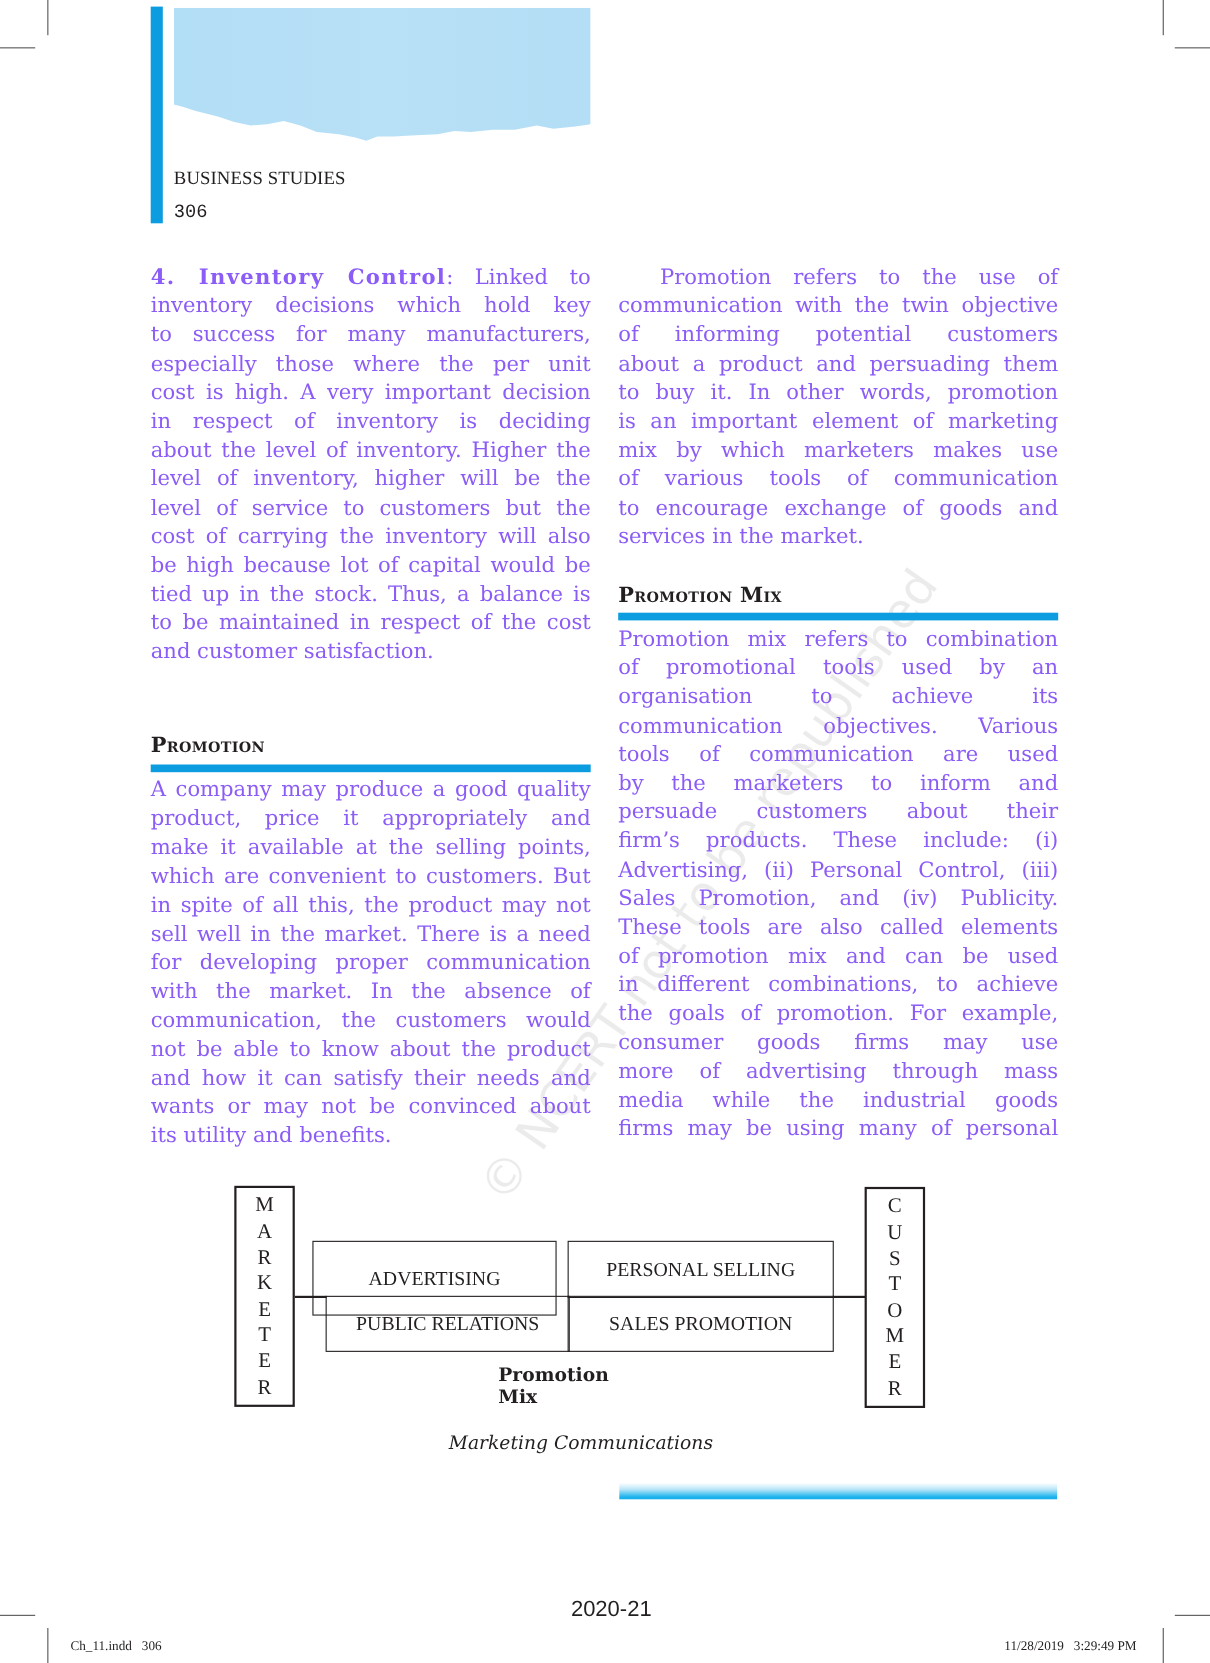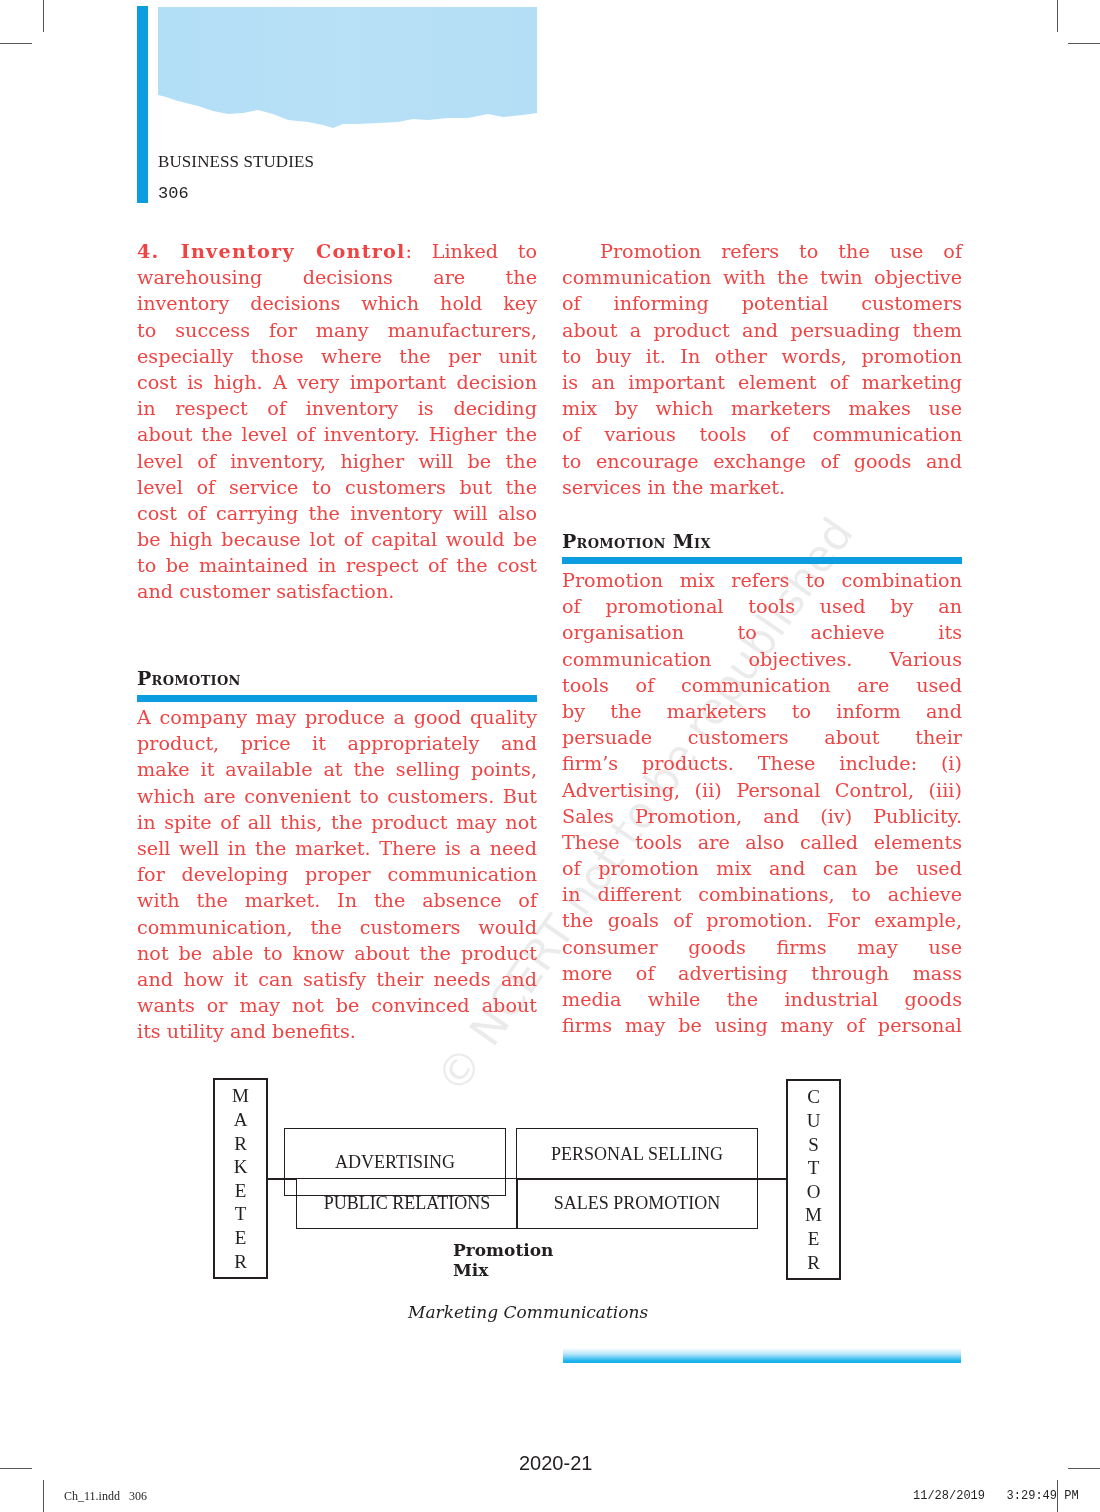--- a/index.html
+++ b/index.html
@@ -5,37 +5,37 @@
   html, body { margin:0; padding:0; background:#fff; }
   body { width:1100px; height:1512px; position:relative; overflow:hidden; font-family:"DejaVu Serif", serif; color:#231f20; }
   .abs { position:absolute; }
   .crop-v { position:absolute; width:1px; background:#555; }
   .crop-h { position:absolute; height:1px; background:#555; }
   .blue-bar { position:absolute; left:137px; top:6px; width:11px; height:197px; background:#0c9de0; }
   .header-img { position:absolute; left:158px; top:7px; width:379px; height:125px; overflow:hidden; }
   .header-img svg { display:block; }
   .running-head { position:absolute; left:158px; top:152px; font-family:"Liberation Serif", serif; font-size:17px; letter-spacing:0.1px; }
   .page-num { position:absolute; left:158px; top:184px; font-family:Liberation Mono, monospace; font-size:17px; }
-  .col { position:absolute; width:400px; font-family:"DejaVu Serif", serif; font-size:19.2px; line-height:26.2px; text-align:justify; text-align-last:auto; color:#ef4444; }
+  .col { position:absolute; width:400px; font-family:"DejaVu Serif", serif; font-size:19.2px; line-height:26.2px; text-align:justify; text-align-last:auto; color:#8b5cf6; }
   .line { display:block; text-align:justify; text-align-last:justify; white-space:nowrap; height:26.2px; }
   .line.last { text-align-last:left; }
   .line.indent { padding-left:38px; }
   .bold { font-weight:bold; }
   .heading { font-family:"DejaVu Serif", serif; font-weight:bold; font-size:19px; font-variant:small-caps; letter-spacing:0.3px; }
   .rule { position:absolute; height:7px; background:#0c9de0; }
   .diagram { position:absolute; font-family:"Liberation Serif", serif; color:#231f20; }
   .vbox { position:absolute; border:2px solid #231f20; box-sizing:border-box; display:flex; flex-direction:column; align-items:center; justify-content:space-around; padding:4px 0; font-size:19px; line-height:1; }
   .cell { position:absolute; border:1.5px solid #231f20; box-sizing:border-box; display:flex; align-items:center; justify-content:center; font-size:18px; }
   .hline { position:absolute; height:1.5px; background:#231f20; }
   .mix-label { position:absolute; font-family:"DejaVu Serif", serif; font-weight:bold; font-size:17px; }
   .caption { position:absolute; left:408px; top:1302px; font-family:"DejaVu Serif", serif; font-style:italic; font-size:17px; }
   .bottom-rule { position:absolute; left:563px; top:1348px; width:398px; height:15px; background:linear-gradient(to bottom,#ffffff 0%,#b8e6f8 40%,#1fb4ee 85%,#16aee9 100%); }
   .year { position:absolute; left:519px; top:1452px; font-family:"Liberation Sans", sans-serif; font-size:20px; }
   .slug-left { position:absolute; left:64px; top:1489px; font-family:Liberation Serif, serif; font-size:12px;text-align:right; }
-  .slug-right { position:absolute; left:913px; top:1489px; font-family:Liberation Mono, monospace; font-size:12px; }
+  .slug-right { position:absolute; left:913px; top:1489px; font-family:Liberation Serif, serif; font-size:12px; }
   .watermark { position:absolute; left:300px; top:780px; transform:rotate(-55deg); transform-origin:center; font-family:"DejaVu Sans", sans-serif; font-size:44px; color:rgba(0,0,0,0.08); white-space:nowrap; pointer-events:none; }
 </style>
 </head>
 <body>
 
 <div class="crop-v" style="left:43px;top:0;height:32px;"></div>
 <div class="crop-h" style="left:0;top:43px;width:32px;"></div>
 <div class="crop-v" style="left:1057px;top:0;height:32px;"></div>
 <div class="crop-h" style="left:1068px;top:43px;width:32px;"></div>
 <div class="crop-h" style="left:0;top:1468px;width:32px;"></div>
@@ -56,31 +56,31 @@
     <path d="M0,0 L379,0 L379,106 L365,108 L345,110 L330,107 L310,111 L290,111 L270,113 L255,112 L240,115 L220,116 L200,117 L185,117 L175,121 L165,118 L150,115 L130,113 L115,107 L100,103 L85,106 L70,107 L55,104 L40,99 L20,94 L8,90 L0,88 Z" fill="url(#bg)"></path>
   </svg>
 </div>
 <div class="running-head">BUSINESS STUDIES</div>
 <div class="page-num">306</div>
 
 <div class="watermark">© NCERT not to be republished</div>
 
 <div class="col" style="left:137px;top:239px;">
   <span class="line"><span class="bold" style="letter-spacing:1.2px;">4. Inventory Control</span><span>: Linked to</span></span>
-  <span class="line">warehousing decisions are the</span>
   <span class="line">inventory decisions which hold key</span>
   <span class="line">to success for many manufacturers,</span>
   <span class="line">especially those where the per unit</span>
   <span class="line">cost is high. A very important decision</span>
   <span class="line">in respect of inventory is deciding</span>
   <span class="line">about the level of inventory. Higher the</span>
   <span class="line">level of inventory, higher will be the</span>
   <span class="line">level of service to customers but the</span>
   <span class="line">cost of carrying the inventory will also</span>
   <span class="line">be high because lot of capital would be</span>
+  <span class="line">tied up in the stock. Thus, a balance is</span>
   <span class="line">to be maintained in respect of the cost</span>
   <span class="line last">and customer satisfaction.</span>
 </div>
 
 <div class="abs heading" style="left:137px;top:667px;">Promotion</div>
 <div class="rule" style="left:137px;top:695px;width:400px;"></div>
 
 <div class="col" style="left:137px;top:705px;">
   <span class="line">A company may produce a good quality</span>
   <span class="line">product, price it appropriately and</span>

